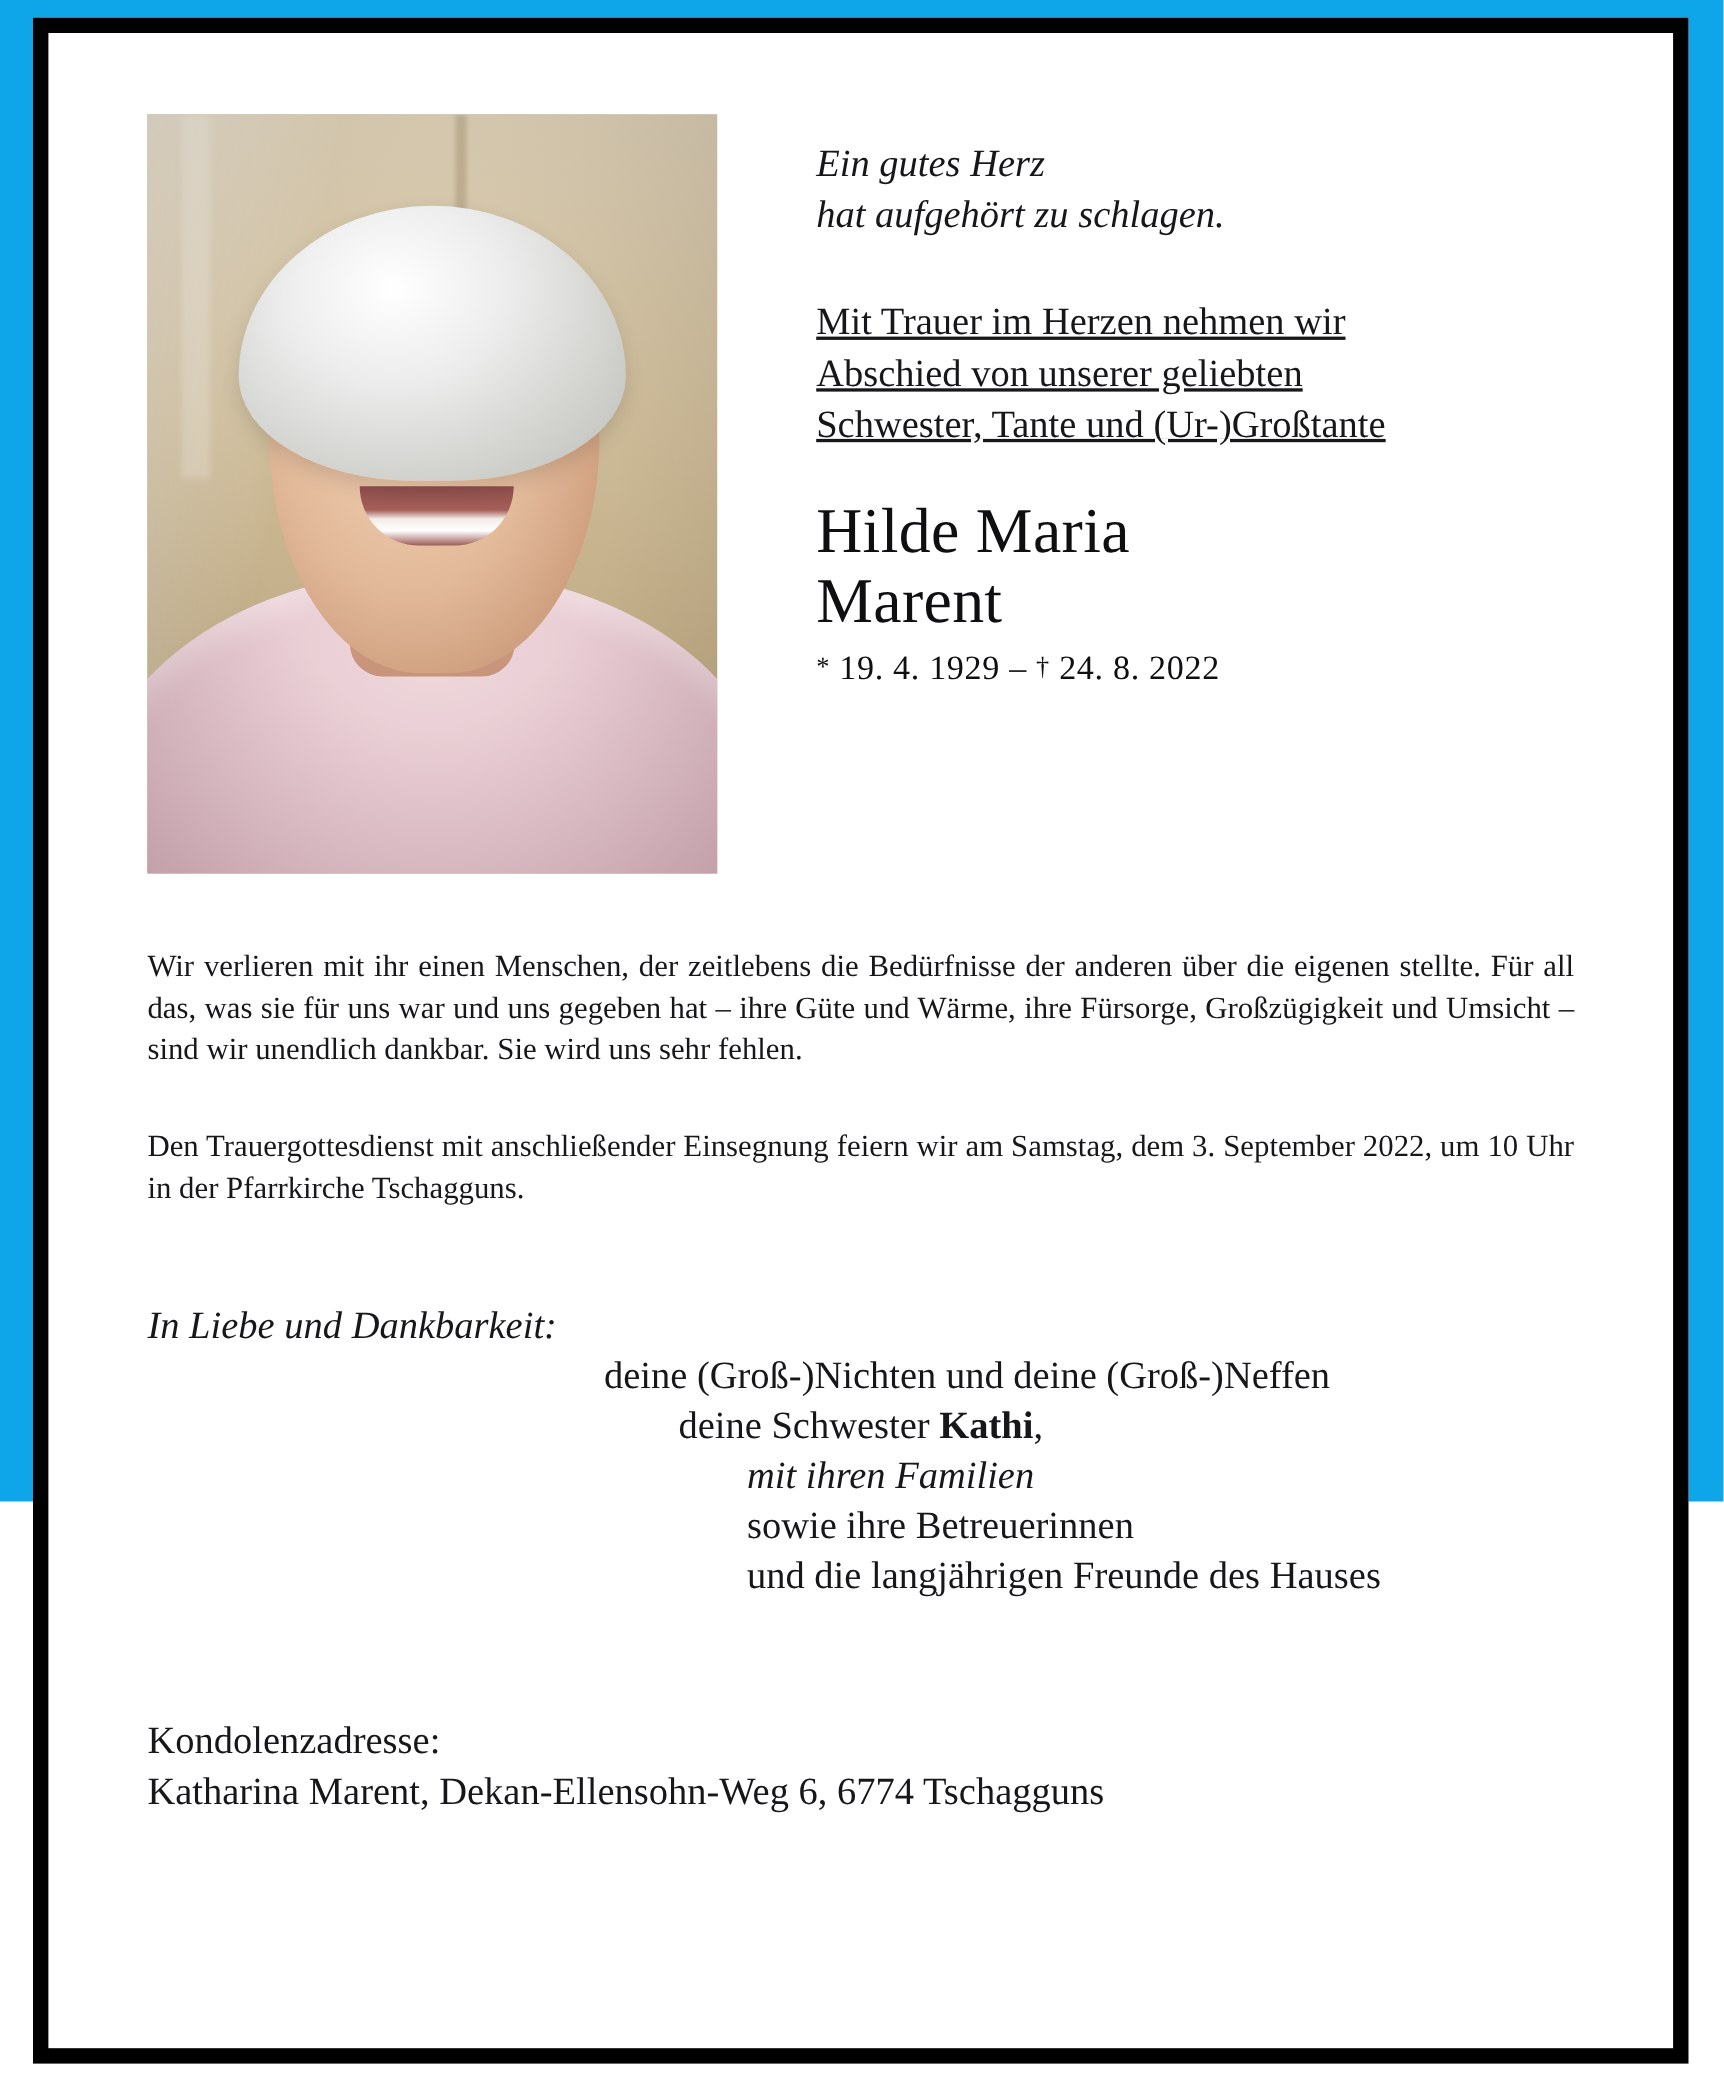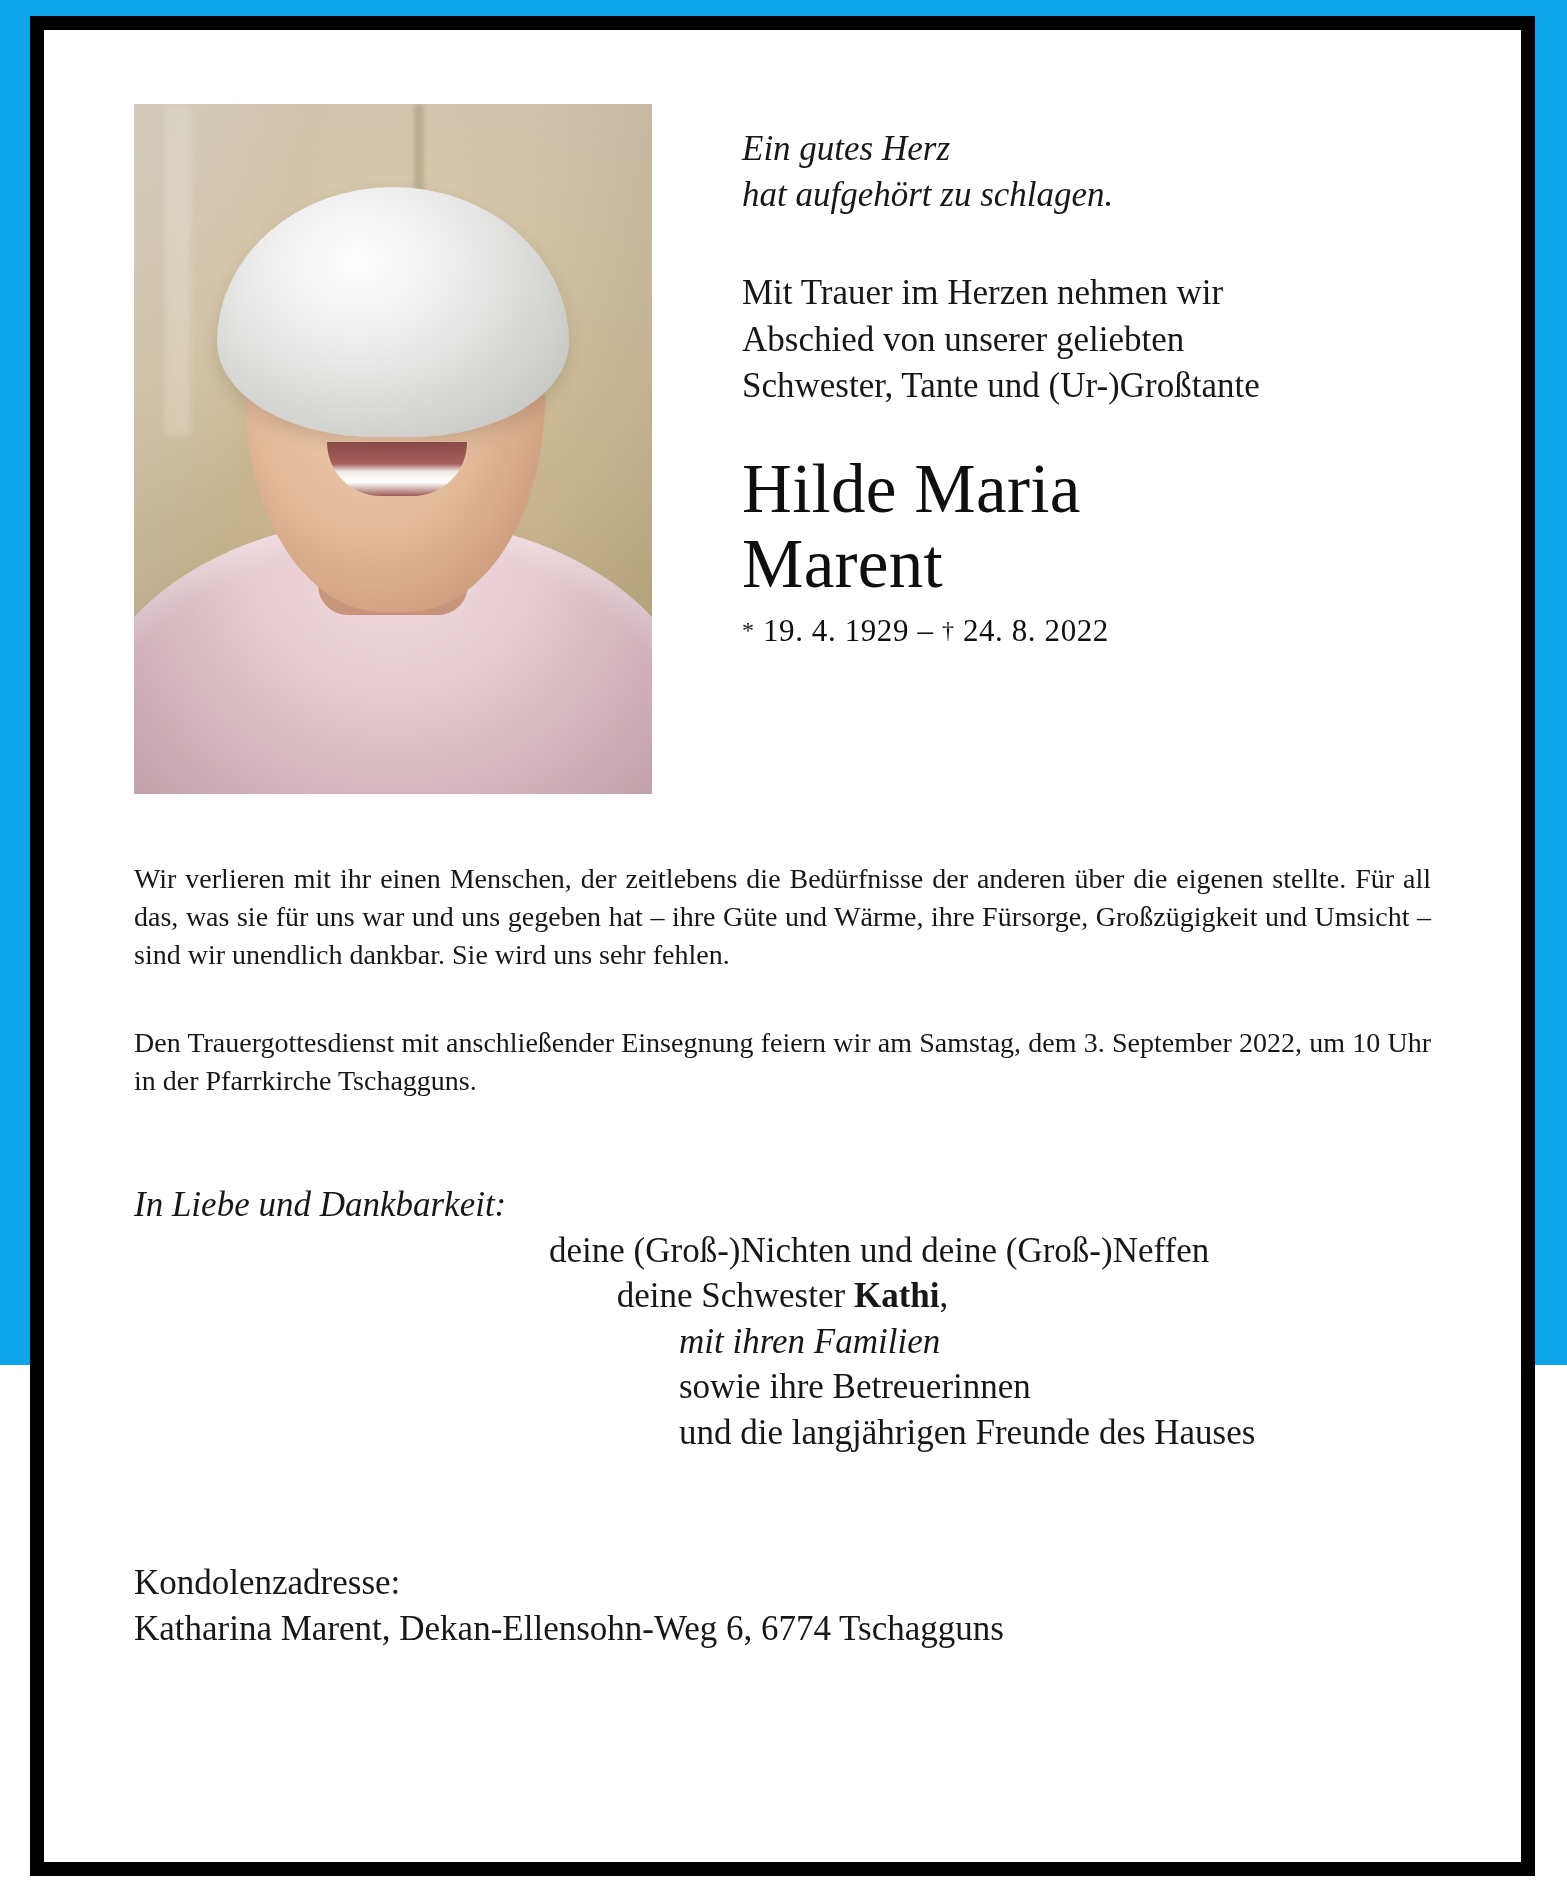--- a/index.html
+++ b/index.html
@@ -181,26 +181,27 @@
   }
 
   .intro {
     margin-top: 52px;
     font-size: 35px;
     line-height: 1.33;
     text-align: justify;
     text-align-last: left;
     color: #17171a;
     max-width: 680px;
+    text-decoration: underline;
   }
   .intro .last { text-align: right; }
 
   .name {
     margin-top: 42px;
-    font-size: 69px;
+    font-size: 58px;
     line-height: 1.08;
     letter-spacing: 0.3px;
     color: #0f0f11;
   }
 
   .dates {
     margin-top: 12px;
     font-size: 31px;
     letter-spacing: 0.6px;
     color: #0f0f11;

